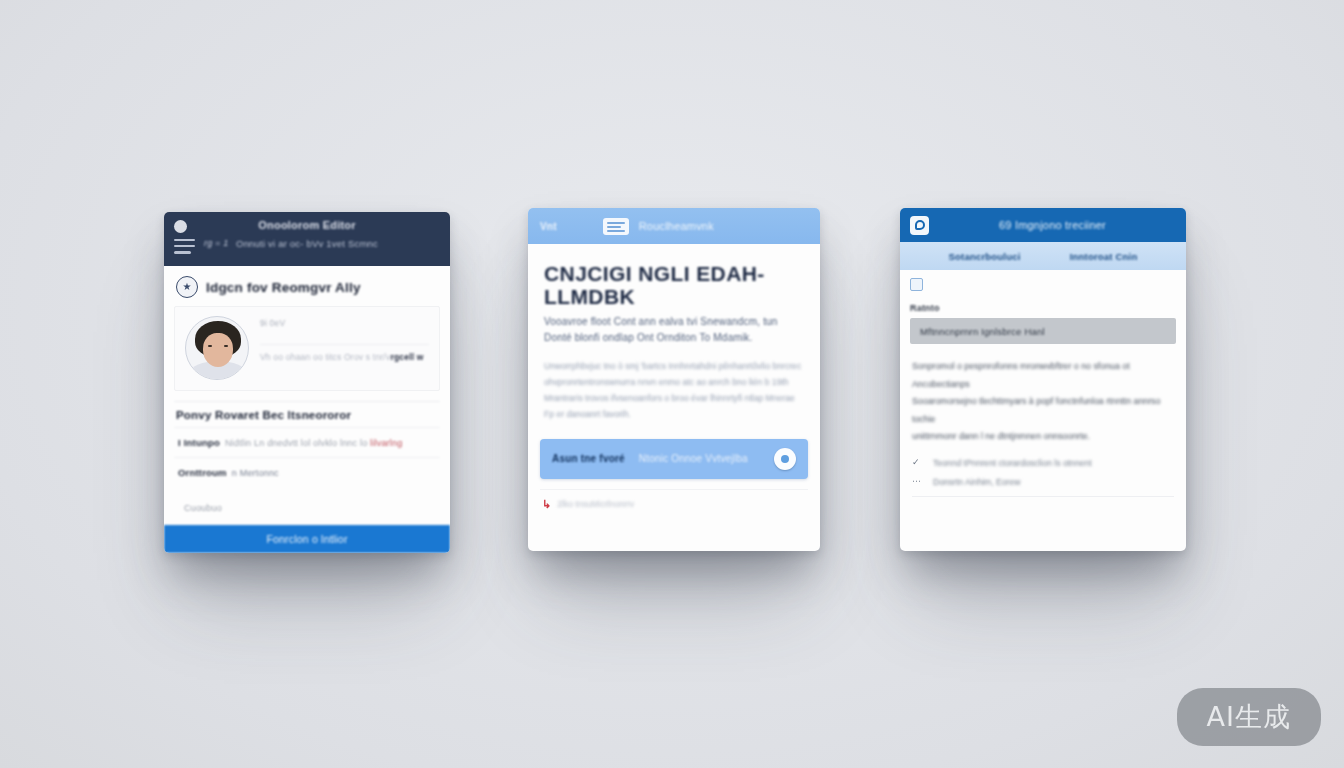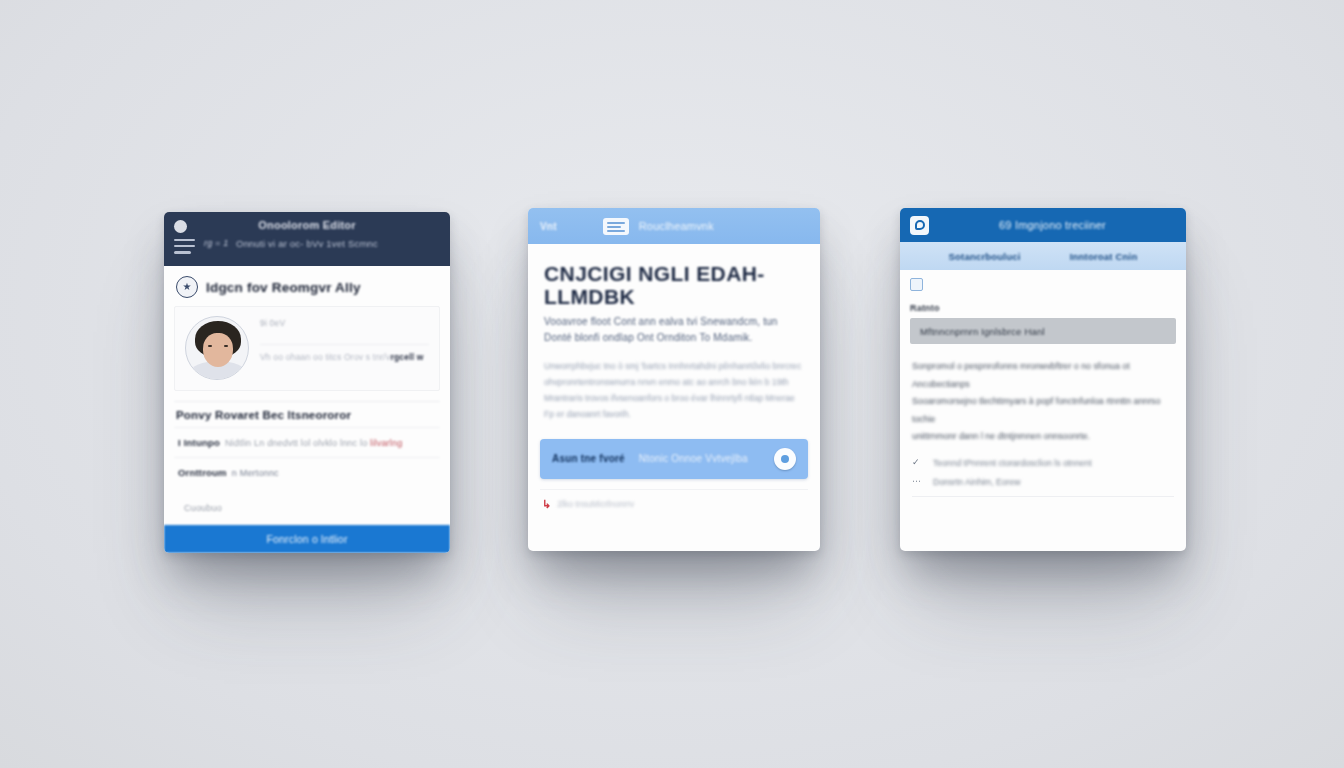--- a/index.html
+++ b/index.html
@@ -359,13 +359,14 @@
         <span class="c3-li-text blur2">Teonnd tPnnrent ctorardosclion ls otnnent</span>
       </div>
       <div class="c3-li">
         <span class="c3-li-icon">⋯</span>
         <span class="c3-li-text blur2">Donsrtn Ainhim, Eorew</span>
       </div>
     </div>
     <div class="c3-rule"></div>
   </div>
 
+  <div id="watermark">AI生成</div>
 </div>
 
 </body></html>

